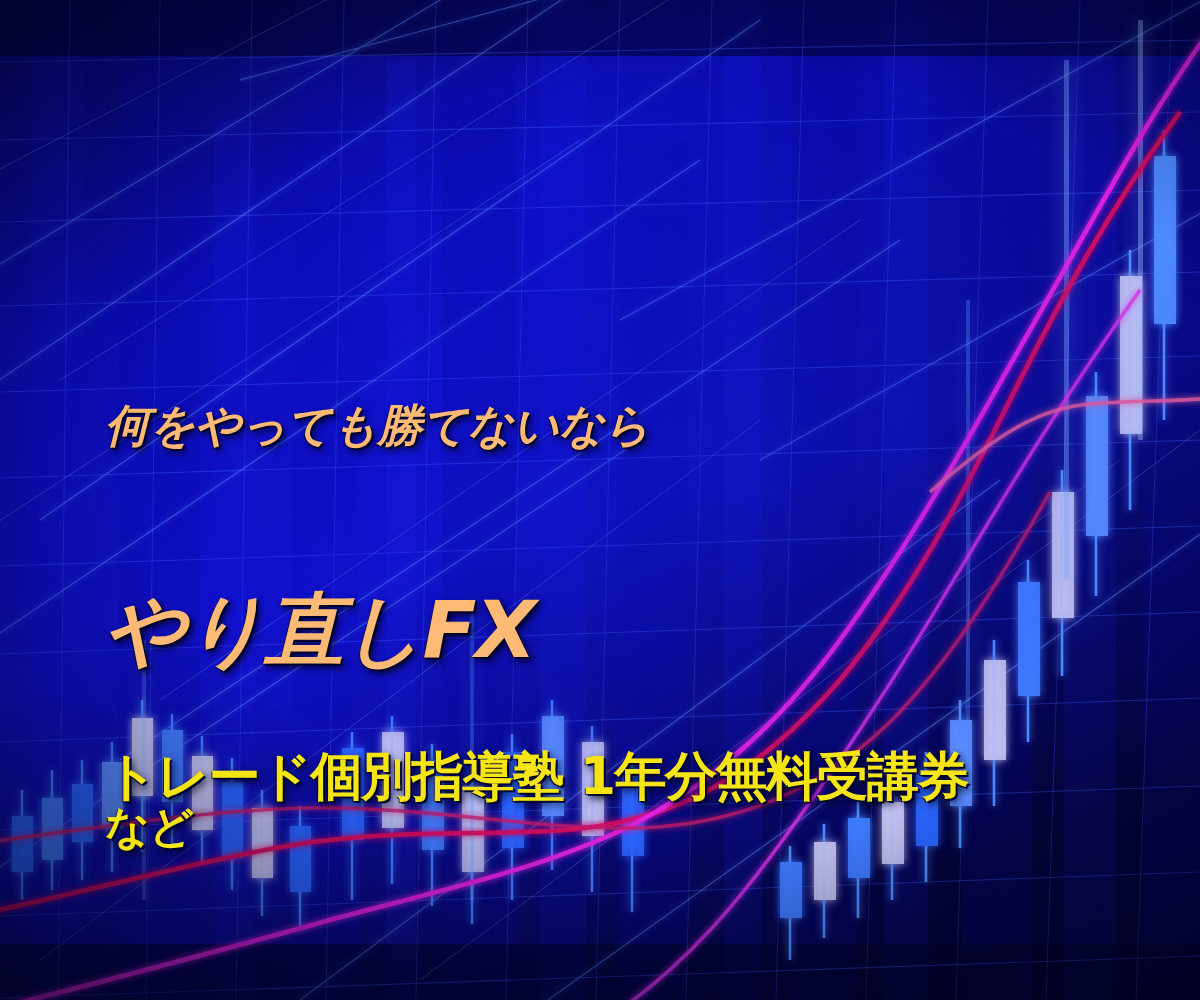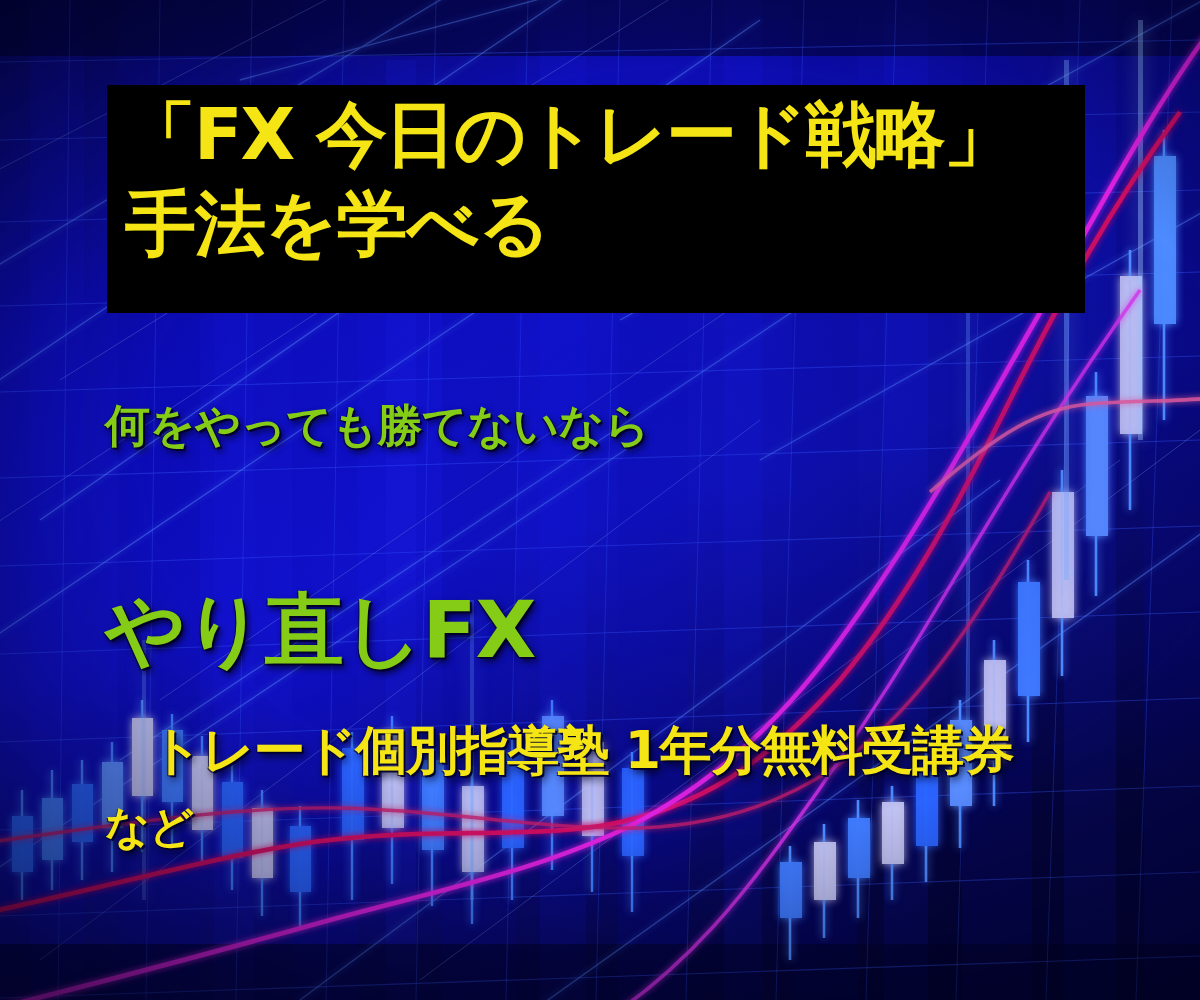--- a/index.html
+++ b/index.html
@@ -45,40 +45,41 @@
   .headline-line.l2{ font-size:71px; padding-top:18px; letter-spacing:-1px; }
 
   
   .copy{
     position:absolute; z-index:6;
     left:105px;
     white-space:nowrap;
     font-family:"DejaVu Sans","Liberation Sans",sans-serif;
   }
   .copy-white{
-    color:#84cc16;
+    color:#fdba74;
     font-weight:700;
     text-shadow:
       2px 2px 0 rgba(0,0,40,0.85),
       -1px 1px 0 rgba(0,0,40,0.70),
       3px 4px 7px rgba(0,0,25,0.85);
+    font-style: italic;
   }
   .line-q   { top:396px; font-size:45px; letter-spacing:-0.5px; }
   .line-s   { top:516px; font-size:45px; letter-spacing:-0.5px; }
   .line-big { top:578px; font-size:79px; letter-spacing:-1px; }
 
   .copy-yellow{
     color:#f5e514;
     font-weight:700;
     text-shadow:
       2px 2px 0 rgba(0,0,45,0.90),
       -1px 1px 0 rgba(0,0,45,0.75),
       3px 4px 8px rgba(0,0,25,0.90);
   }
-  .line-bonus { top:716px; font-size:52px; letter-spacing:-1.5px;margin-left:45px; }
+  .line-bonus { top:742px; font-size:52px; letter-spacing:-1.5px; }
   .line-nado  { top:798px; font-size:44px; letter-spacing:-1px; }
 
   .copy-red{
     color:#ff1010;
     font-weight:700;
     text-shadow:
       3px 3px 0 rgba(0,0,30,0.92),
       -1px 2px 0 rgba(0,0,30,0.80),
       5px 6px 10px rgba(0,0,20,0.92);
   }
@@ -309,24 +310,20 @@
                  C 1010 486, 1070 388, 1140 290" fill="none" stroke="#d830e8" stroke-width="3.4"></path>
       </g>
       <g filter="url(#lineGlow)" opacity="0.9">
         <path d="M 930 492 C 1000 432, 1040 408, 1090 404 C 1140 400, 1170 402, 1210 398" fill="none" stroke="#e05a9a" stroke-width="3.6"></path>
       </g>
     </svg>
   </div>
 
   <div class="bg-vignette"></div>
 
-  <div class="headline-box">
-    <div class="headline-line l1">「FX 今日のトレード戦略」</div>
-    <div class="headline-line l2">手法を学べる</div>
-  </div>
 
   <div class="copy copy-white line-q">何をやっても勝てないなら</div>
 
 
   <div class="copy copy-white line-big">やり直しFX</div>
 
   <div class="copy copy-yellow line-bonus">トレード個別指導塾 1年分無料受講券</div>
 
   <div class="copy copy-yellow line-nado">など</div>
 

